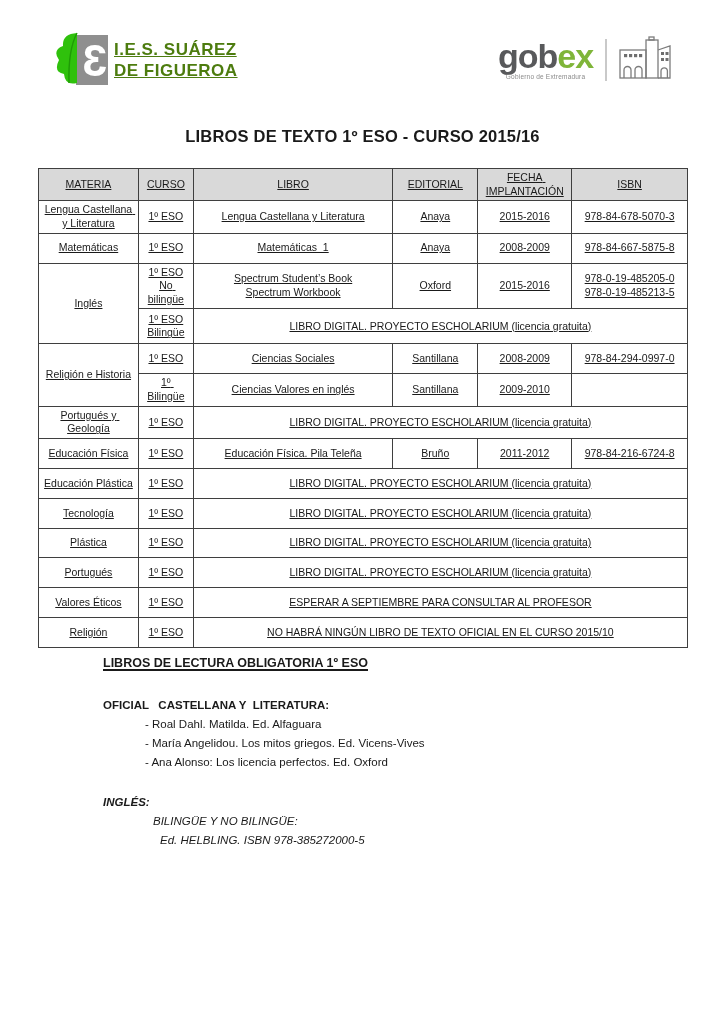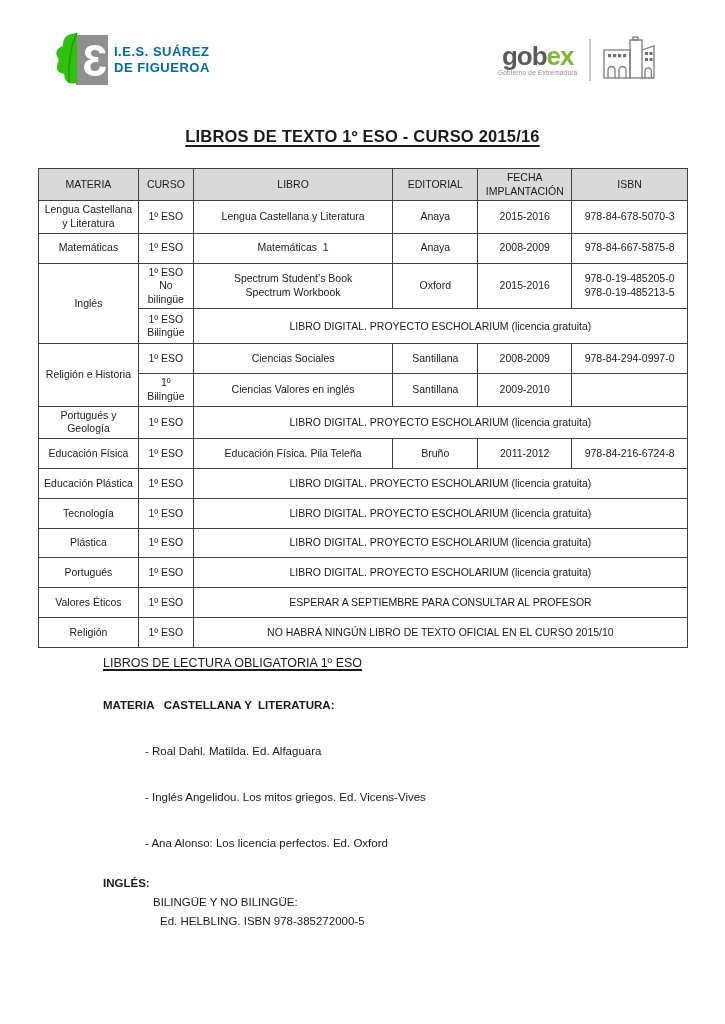--- a/index.html
+++ b/index.html
@@ -13,71 +13,71 @@
   }
   .page { position: absolute; inset: 0; background: #fff; }
 
   
   .school-logo {
     position: absolute; left: 54px; top: 30px;
     display: flex; align-items: center; gap: 6px;
   }
   .school-logo .mark { width: 54px; height: 60px; position: relative; }
   .school-text {
-    color: #0369a1; font-weight: bold; font-size: 13px;
+    color: #4d7c0f; font-weight: bold; font-size: 17px;
     letter-spacing: 0.5px; line-height: 1.25; text-transform: uppercase;
-    font-stretch: condensed; white-space: pre;
+    font-stretch: condensed; white-space: pre; text-decoration: underline;
   }
   .gobex-logo {
     position: absolute; left: 498px; top: 36px;
     display: flex; align-items: center; gap: 12px;
   }
   .gobex-word { text-align: center; line-height: 1; }
-  .gobex-word .big { font-size: 26px; font-weight: bold; letter-spacing: -1px; }
+  .gobex-word .big { font-size: 34px; font-weight: bold; letter-spacing: -1px; }
   .gobex-word .gob { color: #58595b; }
   .gobex-word .ex { color: #7fb539; }
   .gobex-sub { font-size: 6.5px; color: #8a8a8a; margin-top: 1px; letter-spacing: 0.2px; }
   .gobex-divider { width: 2px; height: 42px; background: #c9c9c9; }
 
   
   .doc-title {
     position: absolute; top: 127px; left: 0; width: 100%;
     text-align: center; font-size: 16.5px; font-weight: bold;
-    text-decoration: underline; text-decoration-thickness: 2px;
+    text-decoration-thickness: 2px;
     text-underline-offset: 3px; letter-spacing: 0.2px;
   }
 
   
   table.books {
     position: absolute; left: 38px; top: 168px;
     width: 650px; border-collapse: collapse;
-    font-size: 10.5px; text-align: center; color: #1a1a1a;
+    font-size: 10.5px; text-align: center; color: #1a1a1a; text-decoration: underline;
   }
   table.books td, table.books th {
     border: 1.4px solid #3f3f3f;
     padding: 2px 3px; vertical-align: middle;
     font-weight: normal; line-height: 1.3;
   }
   table.books th { background: #d9d9d9; }
   table.books span { white-space: pre-wrap; }
   .line { display: block; }
 
   
   .lectura {
     position: absolute; left: 103px; top: 654px; width: 520px;
     font-size: 11.5px; line-height: 19px;
   }
   .lectura-title {
-    font-size: 12.5px; font-weight: normal;
+    font-size: 12.5px; font-weight: bold;
     text-decoration: underline; text-decoration-thickness: 1.5px;
     text-underline-offset: 2px; margin-bottom: 23px;
   }
   .subject-heading { font-weight: bold; white-space: pre-wrap; }
-  .book-item { padding-left: 42px; white-space: pre-wrap; margin-top: 27px; }
-  .ingles-block { margin-top: 21px; }
+  .book-item { padding-left: 42px; white-space: pre-wrap; }
+  .ingles-block { margin-top: 21px; font-style: italic; }
   .ingles-sub { padding-left: 50px; }
   .ingles-item { padding-left: 44px; white-space: pre-wrap; }
   .ingles-item2 { padding-left: 57px; white-space: pre-wrap; }
 </style>
 </head>
 <body>
 
 <div class="page">
 
   <div class="school-logo">
@@ -235,23 +235,23 @@
     <tr style="height:30px">
       <td><span>Religión</span></td>
       <td><span>1º ESO</span></td>
       <td colspan="4"><span>NO HABRÁ NINGÚN LIBRO DE TEXTO OFICIAL EN EL CURSO 2015/10</span></td>
     </tr>
   </tbody>
     </table>
 
   <div class="lectura">
     <div class="lectura-title">LIBROS DE LECTURA OBLIGATORIA 1º ESO</div>
-    <div class="subject-heading">MATERIA   CASTELLANA Y  LITERATURA:</div>
+    <div class="subject-heading">OFICIAL   CASTELLANA Y  LITERATURA:</div>
     <div class="book-item">- Roal Dahl. Matilda. Ed. Alfaguara</div>
-    <div class="book-item">- Inglés Angelidou. Los mitos griegos. Ed. Vicens-Vives</div>
+    <div class="book-item">- María Angelidou. Los mitos griegos. Ed. Vicens-Vives</div>
     <div class="book-item">- Ana Alonso: Los licencia perfectos. Ed. Oxford</div>
     <div class="ingles-block">
       <div class="subject-heading">INGLÉS:</div>
       <div class="ingles-sub">BILINGÜE Y NO BILINGÜE:</div>
       <div class="ingles-item2">Ed. HELBLING. ISBN 978-385272000-5</div>
     </div>
   </div>
 
 </div>
 

